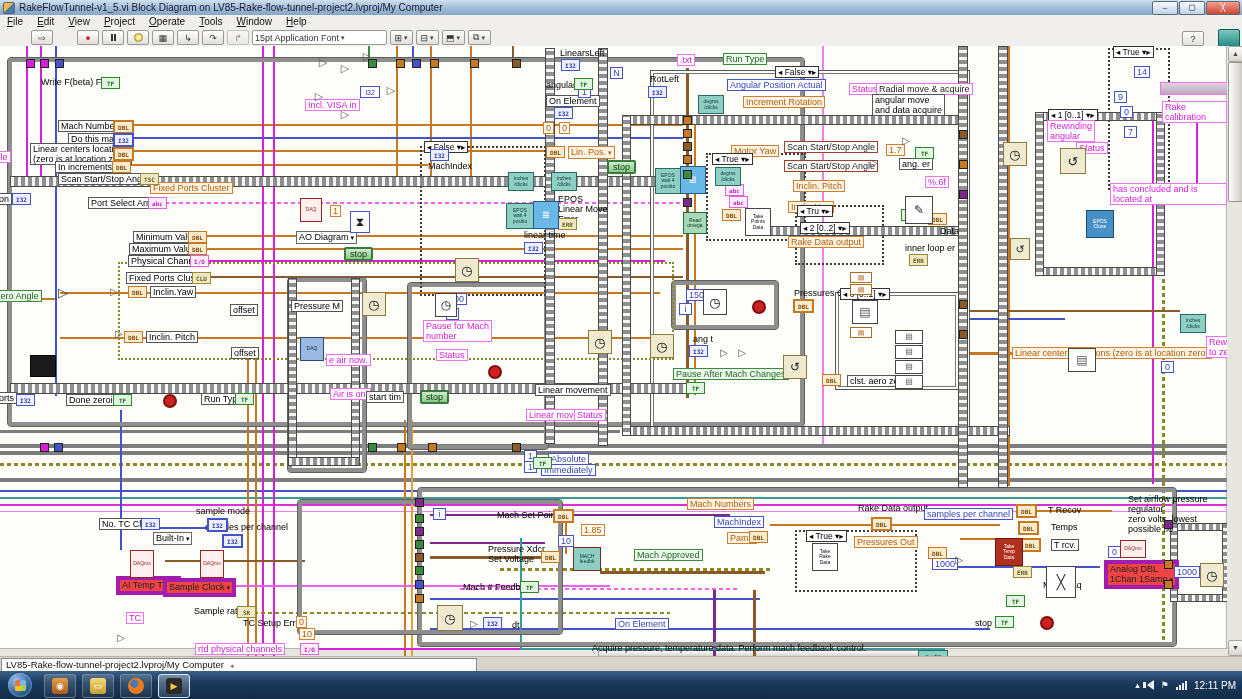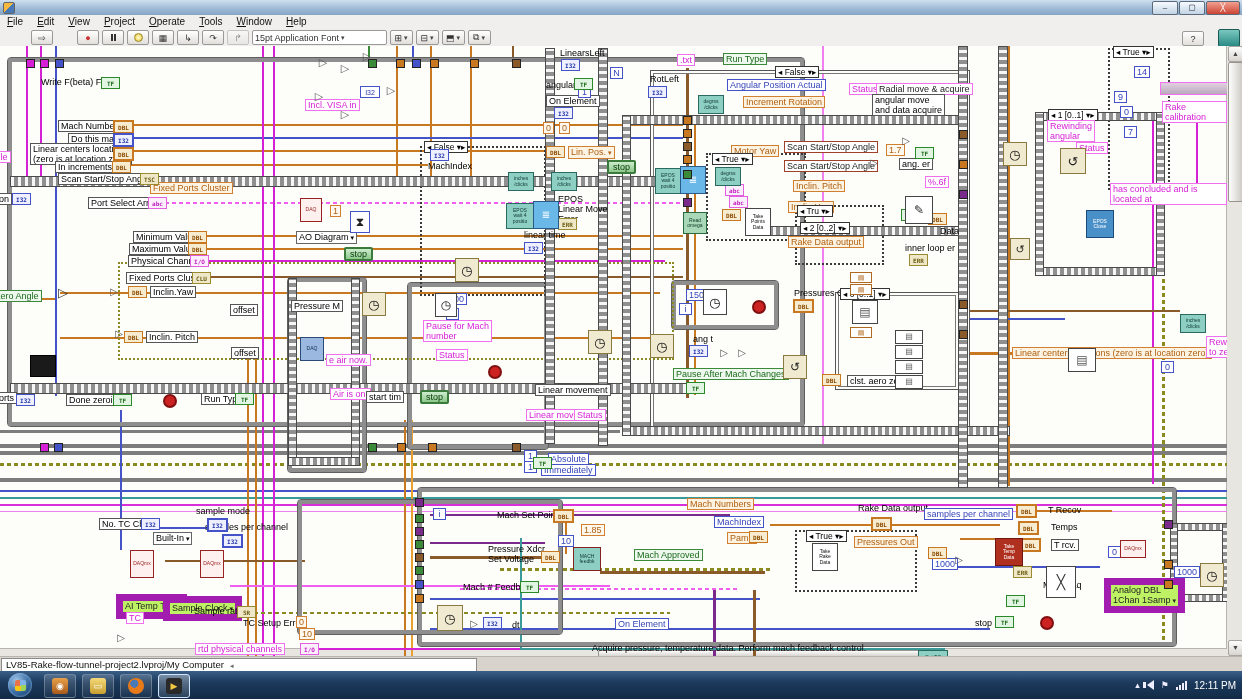--- a/index.html
+++ b/index.html
@@ -50,21 +50,21 @@
   .lb-rb{background:#fff;border:1px solid #a04028;color:#222;}
   .lb-fr{color:#000;}
   .lb-pk{background:#fff;border:1px solid #f070f0;color:#d520d5;}
   .lb-pkd{background:#fff;border:1px solid #f070f0;color:#222;}
   .lb-ob{background:#fdf3e2;border:1px solid #d08030;color:#b06010;}
   .lb-bb{background:#fff;border:1px solid #4553c8;color:#3545b8;}
   .lb-gbox{background:#eef8ee;border:1px solid #3a8a3a;color:#1a6a1a;}
   .lb-gbtn{background:linear-gradient(#cdeccd,#8cc88c);border:2px solid #3a7a3a;color:#0a3a0a;border-radius:2px;padding:0 4px;}
   .lb-case{background:#fff;border:1px solid #333;color:#000;font-size:8.5px;}
   .lb-dd{background:#fff;border:1px solid #666;color:#000;}
-  .lb-ddp{background:#bef264;border:7px solid #a21caf;color:#222;margin-top:18px;}
+  .lb-ddp{background:#ef4444;border:4px solid #a21caf;color:#222;}
   .lb-ddo{background:#fdf3e2;border:1px solid #d08030;color:#b06010;}
   .lb-dd::after,.lb-ddp::after,.lb-ddo::after{content:" ▾";font-size:7px;}
   .lb-bc{background:#fff;border:1px solid #4553c8;color:#3545b8;min-width:7px;text-align:center;}
   .lb-oc{background:#fff8ee;border:1px solid #d08030;color:#b06010;text-align:center;}
   .lb-blur{background:linear-gradient(#e0d0e0,#bcaabc);border:1px solid #f070f0;width:72px;height:11px;}
   .chip{position:absolute;font:bold 6px "DejaVu Sans Mono",monospace;display:flex;align-items:center;
     justify-content:center;width:17px;height:10px;z-index:5;}
   .chip-dbl{background:#f8ecd0;border:1px solid #c87820;color:#8a4a00;}
   .chip-dblA{background:#f8ecd0;border:2px solid #c87820;color:#8a4a00;}
   .chip-i32{background:#eef0ff;border:1px solid #4553c8;color:#2535a8;}
@@ -106,20 +106,21 @@
   .netbars{display:flex;align-items:flex-end;gap:1px;}
   .netbars i{display:block;width:2px;background:#eef;}
 </style>
 </head>
 <body>
 
 <div id="screen">
 
   <div id="titlebar">
     <div id="titleicon"></div>
+    <span>RakeFlowTunnel-v1_5.vi Block Diagram on LV85-Rake-flow-tunnel-project2.lvproj/My Computer</span>
     <div id="winbtns">
       <div class="winbtn">–</div>
       <div class="winbtn">▢</div>
       <div class="winbtn close">╳</div>
     </div>
   </div>
 
   <div id="menubar">
       <div class="menuitem"><u>F</u>ile</div>
       <div class="menuitem"><u>E</u>dit</div>
@@ -403,20 +404,22 @@
       <div class="lb lb-fr" style="left: 856px; top: 457px;">Rake Data output</div>
       <div class="lb lb-case" style="left: 806px; top: 484px;">◂ True ▾▸</div>
       <div class="lb lb-ob" style="left: 854px; top: 490px;">Pressures Out</div>
       <div class="lb lb-bb" style="left: 924px; top: 462px;">samples per channel</div>
       <div class="lb lb-bc" style="left: 932px; top: 512px;">1000</div>
       <div class="lb lb-fr" style="left: 1046px; top: 459px;">T Recov</div>
       <div class="lb lb-fr" style="left: 1049px; top: 476px;">Temps</div>
       <div class="lb lb-pl" style="left: 1051px; top: 493px;">T rcv.</div>
       <div class="lb lb-fr" style="left: 1041px; top: 534px;">Main Daq</div>
       <div class="lb lb-fr" style="left: 973px; top: 572px;">stop</div>
+      <div class="lb lb-fr" style="left: 1126px; top: 448px;">Set airflow pressure regulator
+zero volts, lowest possible flo</div>
       <div class="lb lb-bc" style="left: 1108px; top: 500px;">0</div>
       <div class="lb lb-ddp" style="left: 1104px; top: 514px;">Analog DBL
 1Chan 1Samp</div>
       <div class="lb lb-bc" style="left: 1174px; top: 520px;">1000</div>
       <div class="chip chip-tf" style="left: 101px; top: 31px;">TF</div>
       <div class="chip chip-dblA" style="left: 113px; top: 74px;">DBL</div>
       <div class="chip chip-i32A" style="left: 113px; top: 87px;">I32</div>
       <div class="chip chip-dblA" style="left: 113px; top: 101px;">DBL</div>
       <div class="chip chip-dbl" style="left: 112px; top: 115px;">DBL</div>
       <div class="chip chip-tan" style="left: 140px; top: 127px;">TSC</div>

